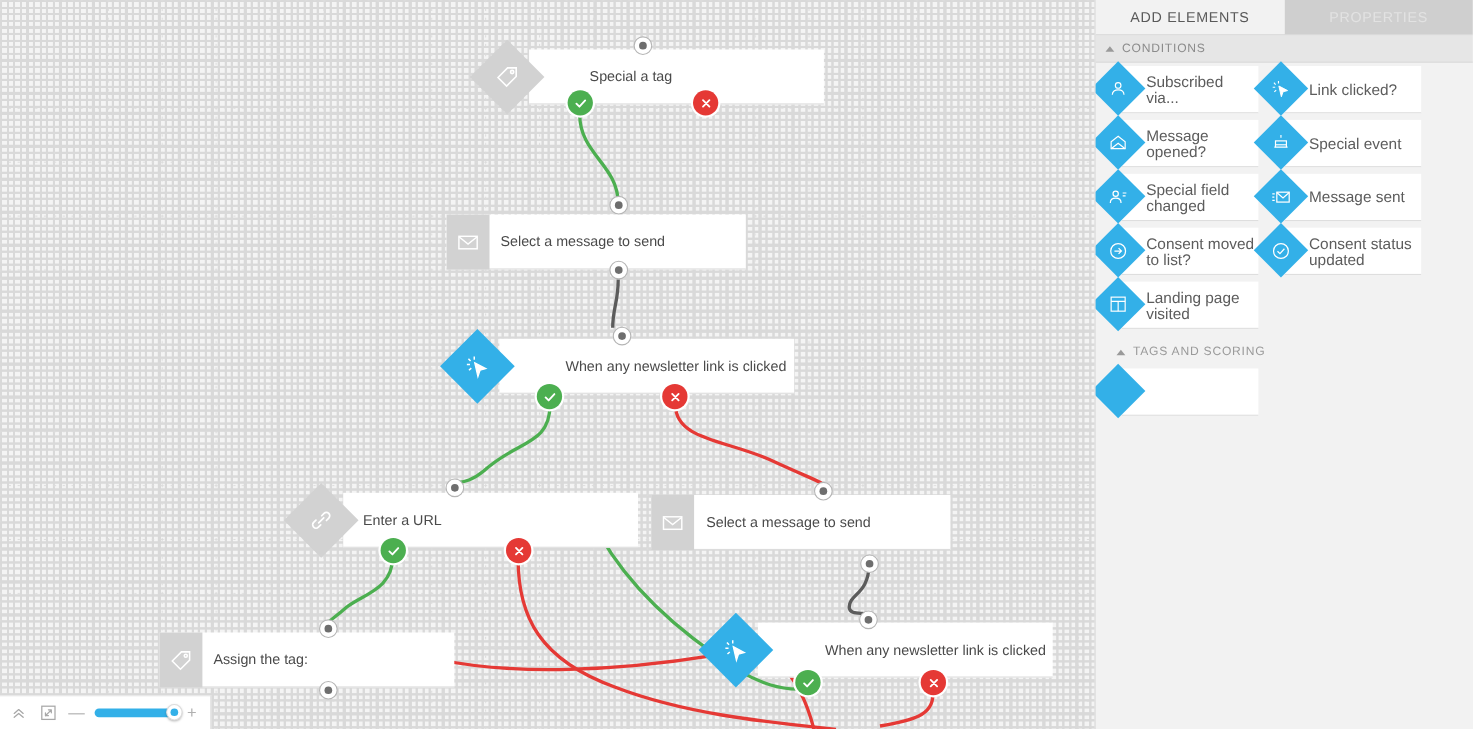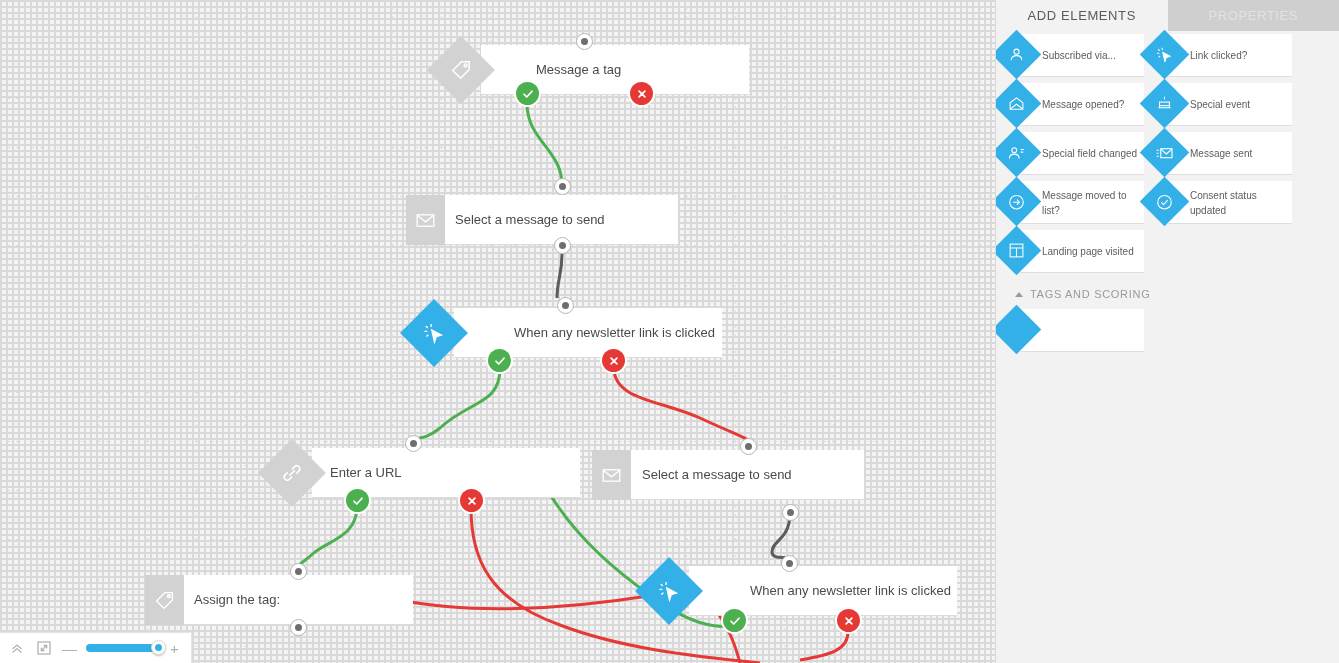--- a/index.html
+++ b/index.html
@@ -138,21 +138,21 @@
     display:flex; align-items:center;
   }
   .el-diamond {
     position:absolute; left:3px; top:6px; width:35px; height:35px;
     background:#33b0e8; transform:rotate(45deg);
     display:flex; align-items:center; justify-content:center; z-index:2;
   }
   .el-diamond > svg { transform:rotate(-45deg); }
   .el-text {
     position:relative; z-index:3; margin-left:46px; width:100px;
-    font-size:10px; color:#5c5c5c; line-height:15px;
+    font-size:14px; color:#5c5c5c; line-height:15px;
   }
 </style>
 </head>
 <body>
 
 <div id="app">
 
   <div id="canvas-area">
 
     <svg id="grid-svg" xmlns="http://www.w3.org/2000/svg">
@@ -186,21 +186,21 @@
 
       <path d="M848,632 C848,650 830,655 800,660" stroke="#e53935" stroke-width="3" fill="none"></path>
 
       <path d="M400,600 C470,614 560,610 648,596" stroke="#e53935" stroke-width="3" fill="none"></path>
 
       <path d="M710,605 C724,618 734,640 740,663" stroke="#e53935" stroke-width="3" fill="none"></path>
     </svg>
 
     <div class="node" style="left:437px; top:45px; width:268px; height:50px;">
       <div class="node-card" style="width:268px;">
-        <span class="node-label" style="margin-left:55px;">Message a tag</span>
+        <span class="node-label" style="margin-left:55px;">Special a tag</span>
       </div>
       <div class="node-diamond grey">
         <svg width="22" height="22" viewBox="0 0 24 24" fill="none" stroke="#ffffff" stroke-width="1.6">
           <path d="M3 12.5 L12.5 3 H21 V11.5 L11.5 21 Z"></path>
             <circle cx="17" cy="7" r="1.6"></circle>
         </svg>
       </div>
       <div class="dot" style="left:139px; top:-12px;"></div>
       <div class="badge ok" style="left:79px; top:37px;">
         <svg width="12" height="12" viewBox="0 0 24 24" fill="none" stroke="#fff" stroke-width="3.4" stroke-linecap="round" stroke-linejoin="round">
@@ -350,20 +350,24 @@
     </div>
   </div>
 
   <div id="panel">
 
     <div id="panel-tabs">
       <div class="panel-tab active">ADD ELEMENTS</div>
       <div class="panel-tab inactive">PROPERTIES</div>
     </div>
 
+    <div class="section-head">
+      <span class="caret"></span>
+      <span>CONDITIONS</span>
+    </div>
 
     <div class="el-grid">
 
       <div class="el-item">
         <div class="el-card"></div>
         <div class="el-diamond">
           <svg width="17" height="17" viewBox="0 0 24 24" fill="none" stroke="#fff" stroke-width="1.5">
               <circle cx="12" cy="8" r="3.6"></circle>
               <path d="M4.5 20 c0-4.2 3.4-6.4 7.5-6.4 s7.5 2.2 7.5 6.4"></path>
             </svg>
@@ -432,21 +436,21 @@
 
 
       <div class="el-item">
         <div class="el-card"></div>
         <div class="el-diamond">
           <svg width="18" height="18" viewBox="0 0 24 24" fill="none" stroke="#fff" stroke-width="1.5">
               <circle cx="12" cy="12" r="9"></circle>
               <path d="M7.5 12 H16 M12.5 8.5 L16 12 L12.5 15.5"></path>
             </svg>
         </div>
-        <div class="el-text">Message moved to list?</div>
+        <div class="el-text">Consent moved to list?</div>
       </div>
 
       <div class="el-item">
         <div class="el-card"></div>
         <div class="el-diamond">
           <svg width="18" height="18" viewBox="0 0 24 24" fill="none" stroke="#fff" stroke-width="1.5">
               <circle cx="12" cy="12" r="9"></circle>
               <path d="M7.8 12.2 L10.8 15.2 L16.2 9.2"></path>
             </svg>
         </div>

